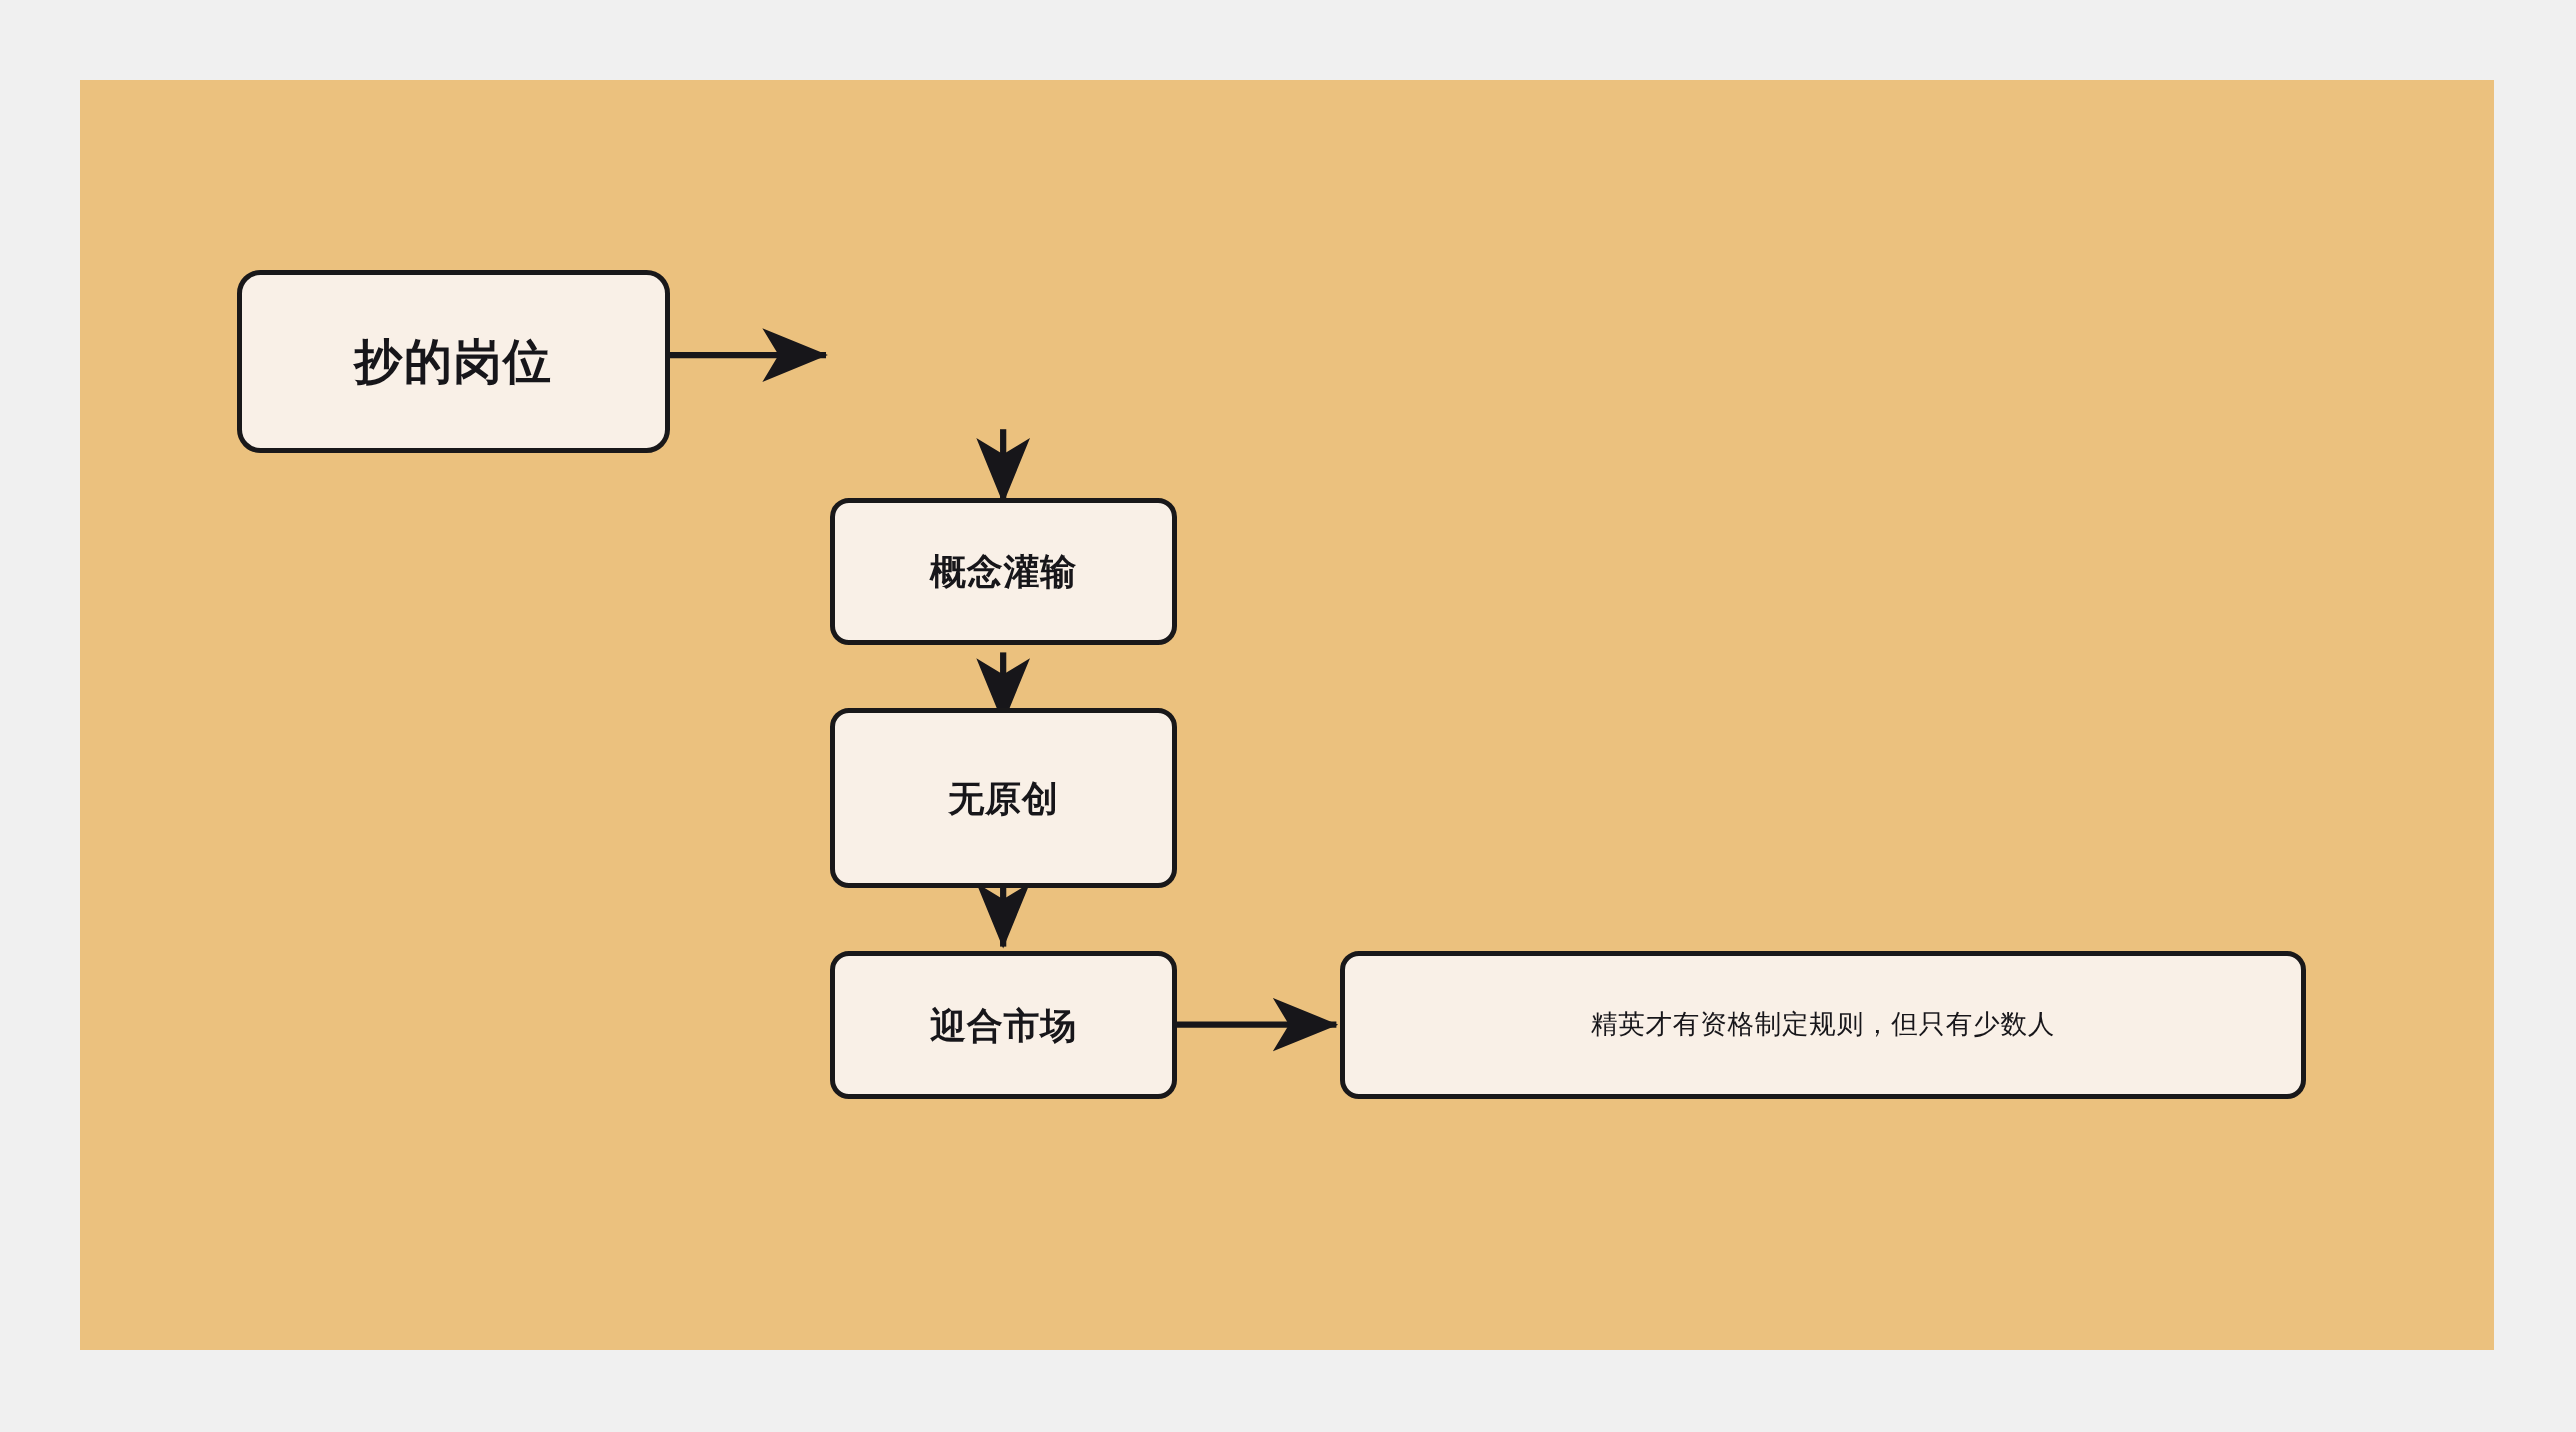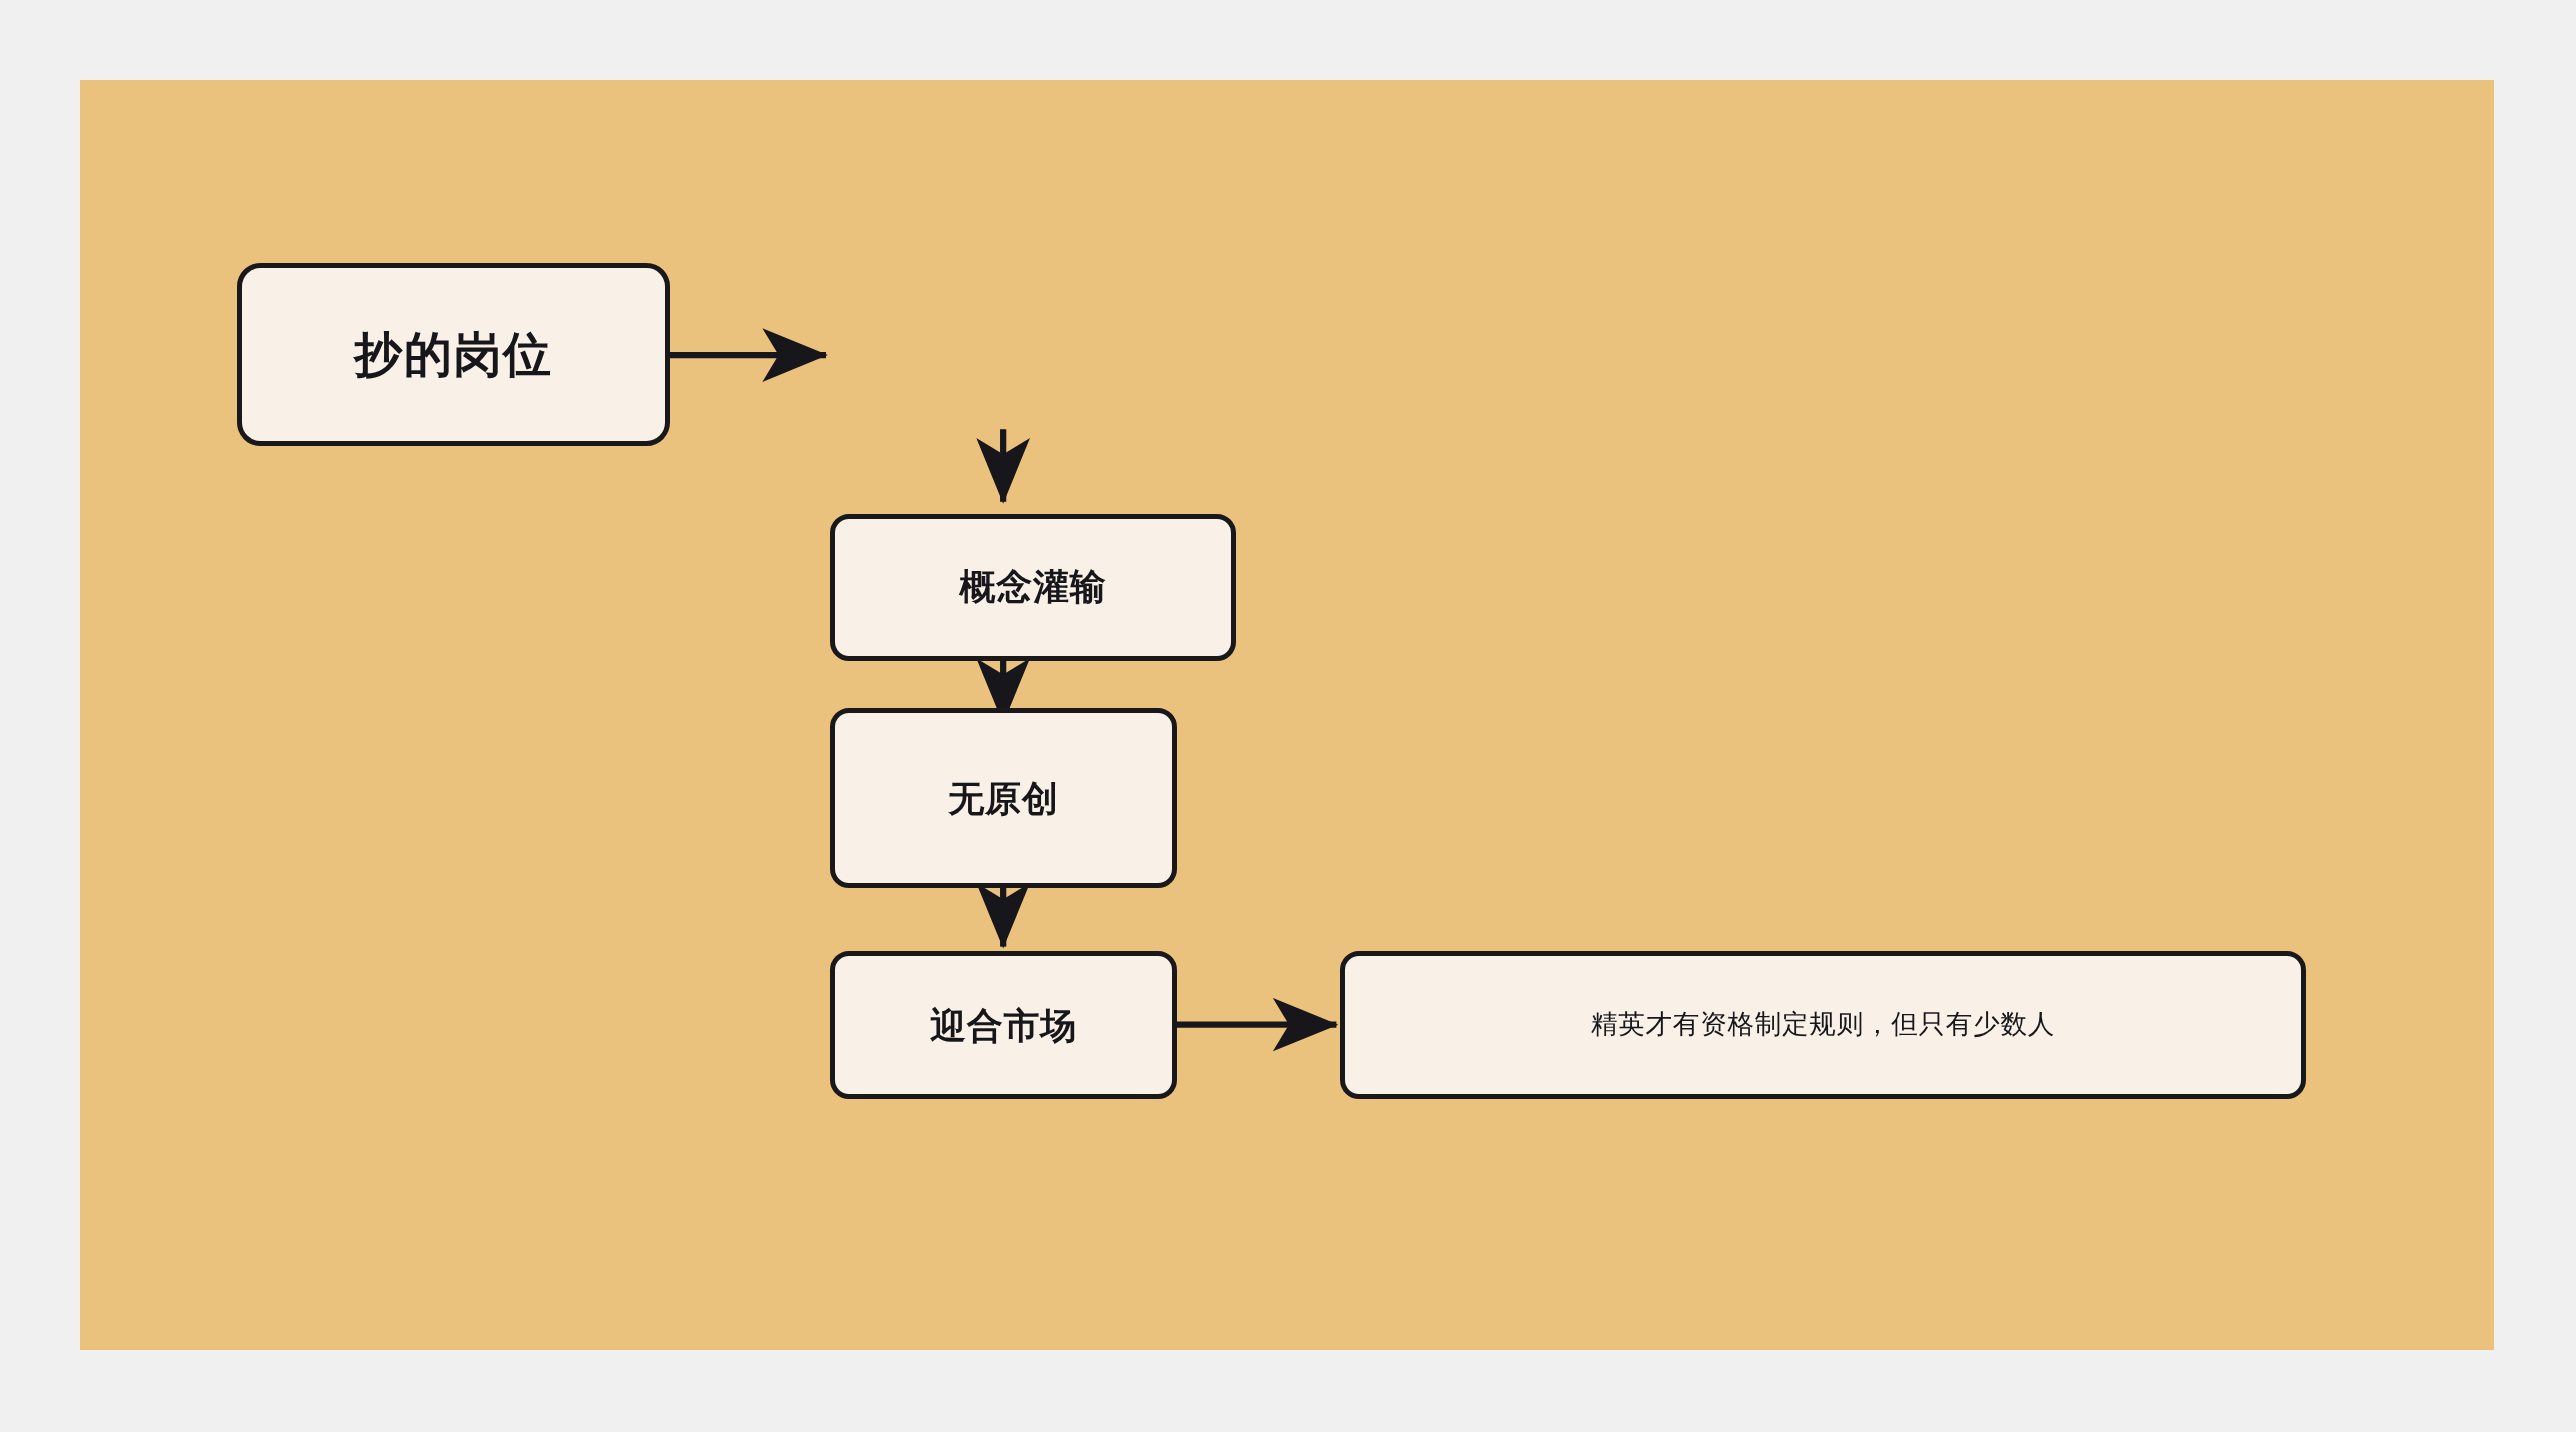--- a/index.html
+++ b/index.html
@@ -54,42 +54,41 @@
     color: #17161a;
   }
   .node .node-label {
     display: block;
     line-height: 1.25;
     letter-spacing: 0.4px;
   }
   
   .node-source {
     left: 237px;
-    top: 263px;
+    top: 270px;
     width: 433px;
     height: 183px;
     border-radius: 23.4px;
   }
   .node-source .node-label {
     font-size: 48px;
     font-weight: 700;
     letter-spacing: 1.6px;
   }
   .node-receive {
     left: 830px;
     top: 281px;
     width: 347px;
     height: 148px;
   }
   .node-indoctrinate {
     left: 830px;
-    top: 514px;
-    width: 406px;
+    top: 498px;
+    width: 347px;
     height: 147px;
-    font-family: Liberation Serif, serif;
   }
   .node-no-original {
     left: 830px;
     top: 708px;
     width: 347px;
     height: 180px;
   }
   .node-market {
     left: 830px;
     top: 951px;

